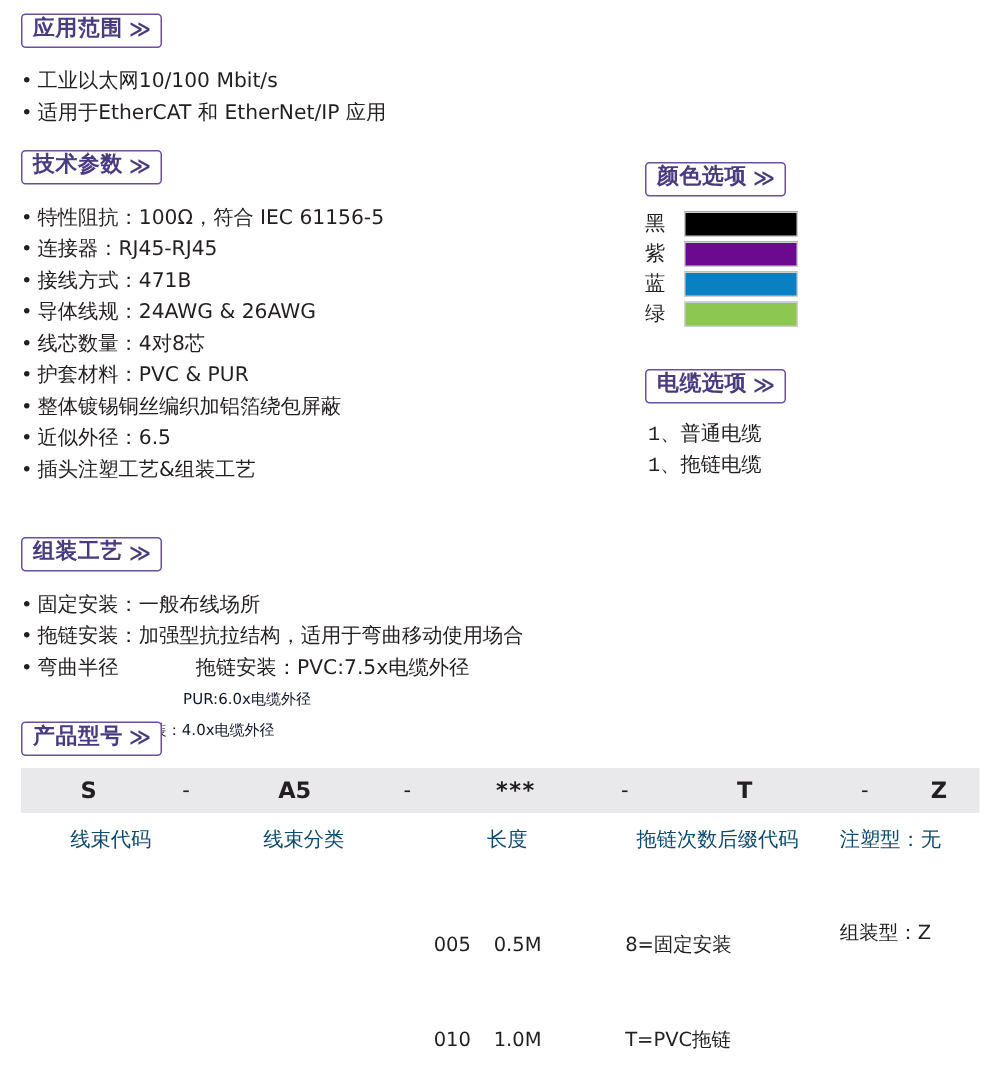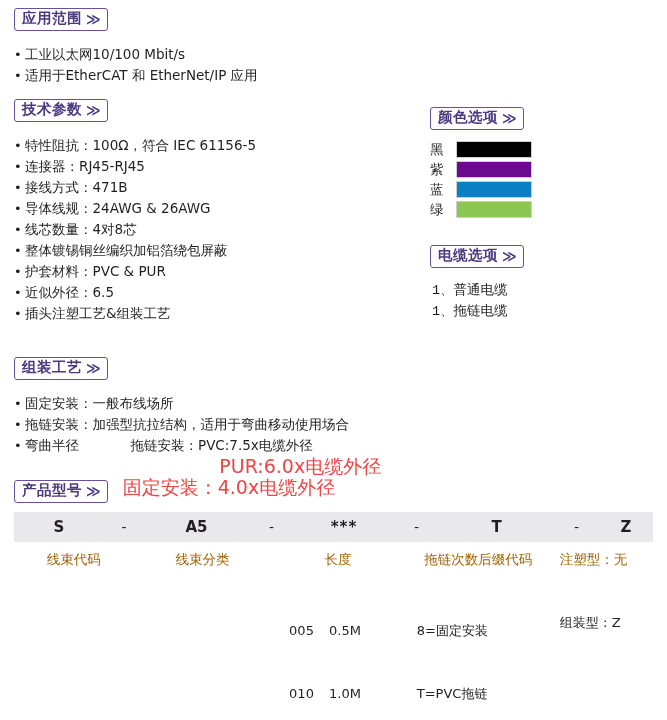--- a/index.html
+++ b/index.html
@@ -62,23 +62,23 @@
   .bullets li::before {
     content: "•";
     position: absolute;
     left: 0;
     top: 0;
     font-size: 13px;
     color: #231f20;
   }
 
   .plain-line {
-    font-size: 19px;
+    font-size: 10px;
     line-height: 21px;
-    color: #ef4444;
+    color: #0f172a;
     white-space: pre;
   }
 
   
   .abs { position: absolute; }
 
   
   .swatch-row {
     display: flex;
     align-items: center;
@@ -135,24 +135,23 @@
     font-weight: normal;
     text-align: center;
   }
   .model-body {
     display: flex;
     margin-top: 8px;
   }
   .col-title {
     text-align: center;
     font-size: 13.5px;
-    color: #a16207;
+    color: #0c4a6e;
     line-height: 20px;
     white-space: pre;
-    font-family: Liberation Serif, serif;
   }
   .sub-lines {
     font-size: 13px;
     color: #231f20;
     line-height: 21px;
     white-space: pre;
   }
   .sub-row {
     display: flex;
     justify-content: center;
@@ -190,22 +189,22 @@
       <span class="chip-label">技术参数</span>
       <span class="chev">≫</span>
     </span>
   </div>
   <ul class="bullets abs" style="left:14px; top:135px; width:400px;">
     <li>特性阻抗：100Ω，符合 IEC 61156-5</li>
     <li>连接器：RJ45-RJ45</li>
     <li>接线方式：471B</li>
     <li>导体线规：24AWG &amp; 26AWG</li>
     <li>线芯数量：4对8芯</li>
+    <li>护套材料：PVC &amp; PUR</li>
     <li>整体镀锡铜丝编织加铝箔绕包屏蔽</li>
-    <li>护套材料：PVC &amp; PUR</li>
     <li>近似外径：6.5</li>
     <li>插头注塑工艺&amp;组装工艺</li>
   </ul>
 
   <div class="abs" style="left:430px; top:107px;">
     <span class="chip">
       <span class="chip-label">颜色选项</span>
       <span class="chev">≫</span>
     </span>
   </div>

